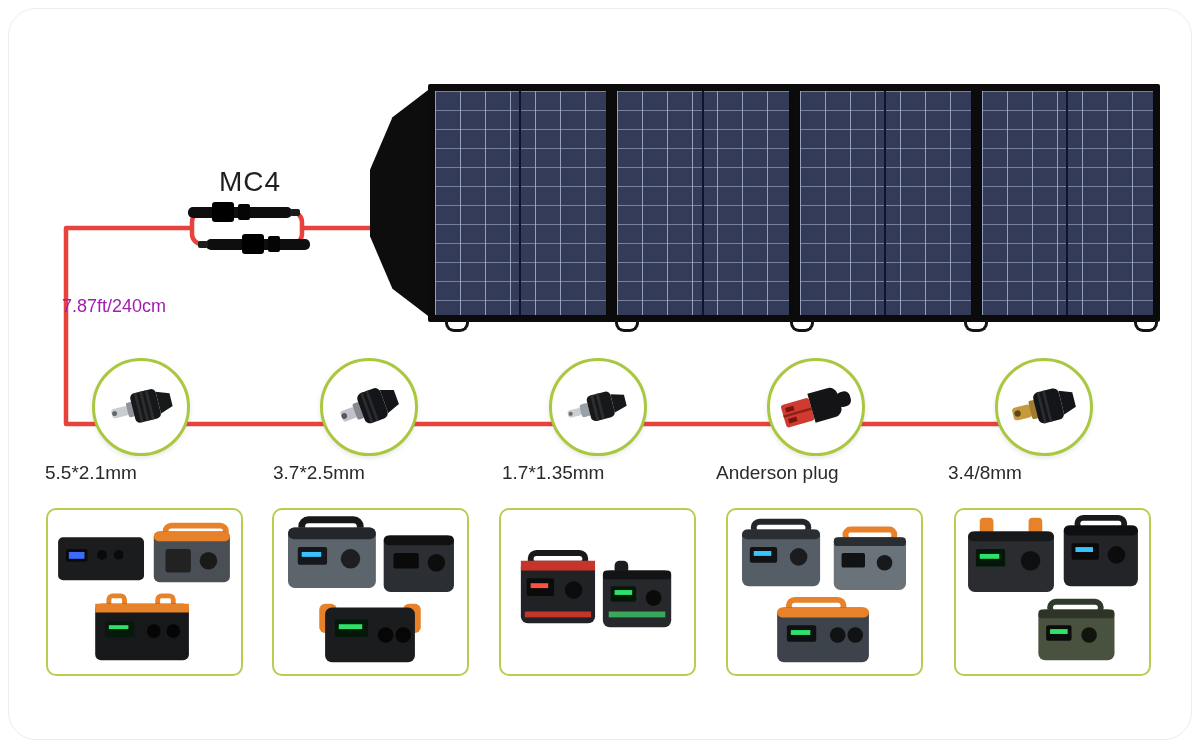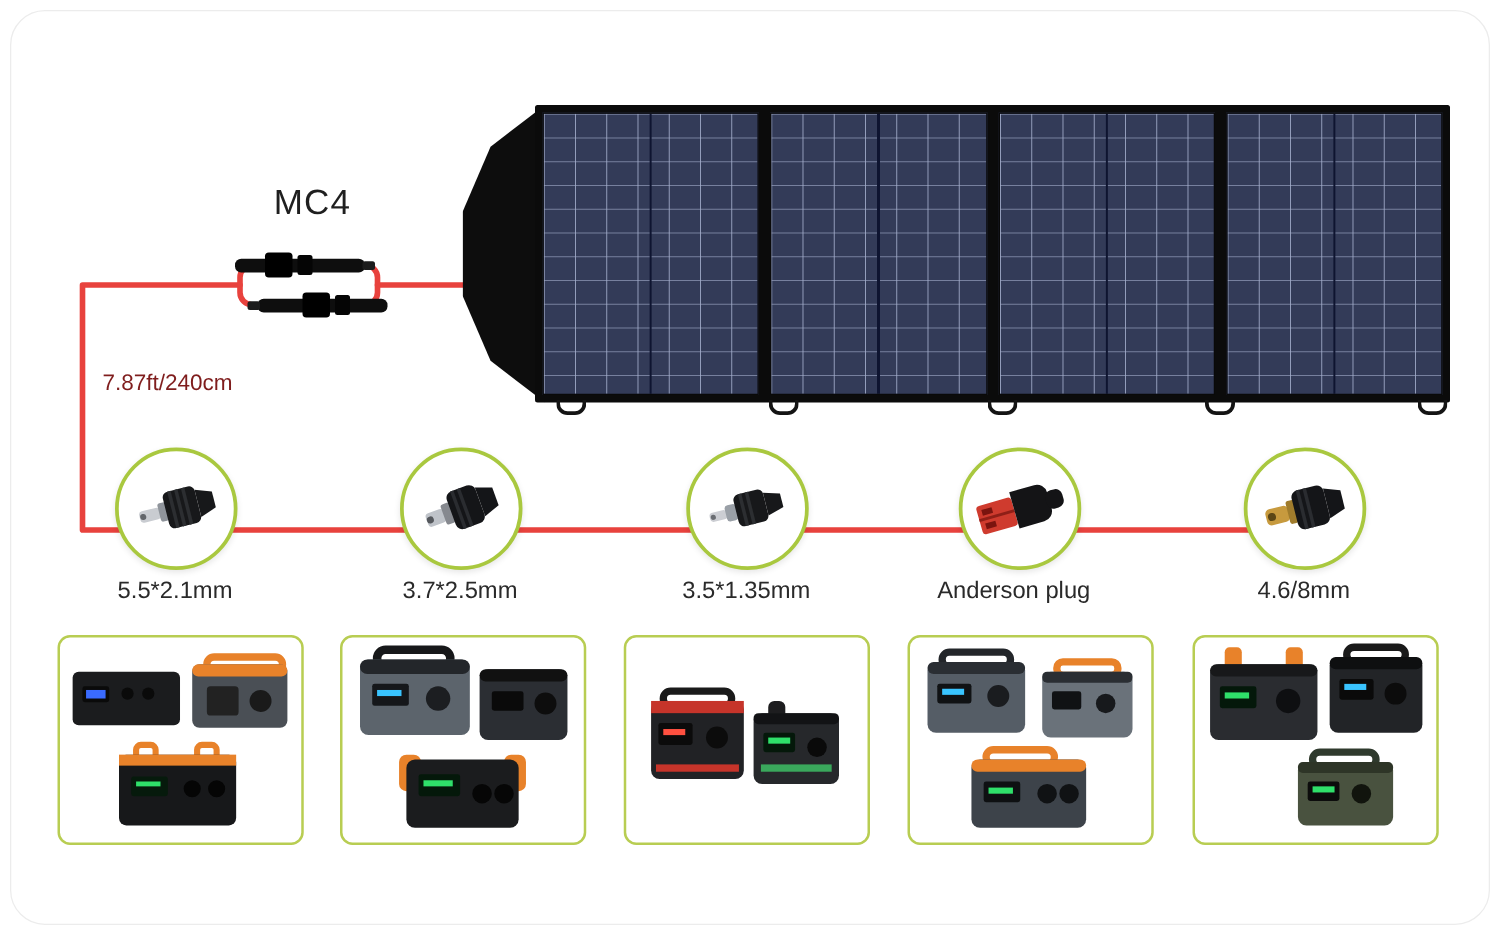--- a/index.html
+++ b/index.html
@@ -20,32 +20,32 @@
     background-image:
       linear-gradient(90deg,transparent calc(50% - 1px),#0e1430 calc(50% - 1px),#0e1430 calc(50% + 1px),transparent calc(50% + 1px)),
       linear-gradient(90deg,rgba(165,175,205,.85) 1px,transparent 1px),
       linear-gradient(rgba(165,175,205,.6) 1px,transparent 1px);
     background-size:100% 100%,25px 19px,25px 19px;
     border:1px solid #090909;}
   .grommet{position:absolute;width:18px;height:9px;border:3px solid #141414;border-top:none;
            border-radius:0 0 9px 9px;top:236px;background:transparent;}
 
   
-  .mc4-label{position:absolute;left:190px;top:146px;width:120px;text-align:center;
+  .mc4-label{position:absolute;left:190px;top:166px;width:120px;text-align:center;
              font-size:28px;color:#1f1f1f;letter-spacing:1px;z-index:3;}
   .mc4-art{position:absolute;left:182px;top:198px;z-index:3;}
 
-  .length-label{position:absolute;left:82px;top:296px;font-size:18px;color:#7f1d1d;z-index:3;}
+  .length-label{position:absolute;left:62px;top:296px;font-size:18px;color:#a21caf;z-index:3;}
 
   
   .conn-circle{position:absolute;top:358px;width:98px;height:98px;border-radius:50%;
                background:#fff;border:3px solid #a9c83f;box-sizing:border-box;z-index:3;
                box-shadow:0 2px 5px rgba(0,0,0,.10);}
   .conn-circle svg{display:block;width:100%;height:100%;}
-  .conn-label{position:absolute;top:462px;width:190px;text-align:center;
+  .conn-label{position:absolute;top:462px;width:190px;
               font-size:19px;color:#2a2a2a;z-index:3;}
 
   
   .card{position:absolute;top:508px;width:197px;height:168px;border:2px solid #b8cd52;
         border-radius:10px;background:#fff;box-sizing:border-box;z-index:2;overflow:hidden;}
   .card svg{display:block;width:100%;height:100%;}
 </style>
 </head>
 <body>
 
@@ -151,23 +151,23 @@
         <rect x="40" y="32" width="28" height="34" rx="6" fill="#141518"></rect>
         <rect x="45" y="32" width="3" height="34" fill="#2a2c30"></rect>
         <rect x="51" y="32" width="3" height="34" fill="#2a2c30"></rect>
         <path d="M68 36 L82 41 L82 57 L68 62 Z" fill="#141518"></path>
       </g>
     </svg>
   </div>
 
   <div class="conn-label" style="left:45px">5.5*2.1mm</div>
   <div class="conn-label" style="left:273px">3.7*2.5mm</div>
-  <div class="conn-label" style="left:502px">3.5*1.35mm</div>
+  <div class="conn-label" style="left:502px">1.7*1.35mm</div>
   <div class="conn-label" style="left:716px">Anderson plug</div>
-  <div class="conn-label" style="left:948px">4.6/8mm</div>
+  <div class="conn-label" style="left:948px">3.4/8mm</div>
 
   <div class="card" style="left:46px">
     <svg viewBox="0 0 197 168">
       <rect x="10" y="28" width="88" height="44" rx="5" fill="#1b1c1e"></rect>
       <rect x="18" y="40" width="22" height="13" rx="2" fill="#0a0a0a"></rect>
       <rect x="21" y="43" width="16" height="7" fill="#3a6bff"></rect>
       <circle cx="55" cy="46" r="5" fill="#0a0a0a"></circle>
       <circle cx="72" cy="46" r="5" fill="#0a0a0a"></circle>
       <rect x="120" y="16" width="62" height="12" rx="6" fill="none" stroke="#e8822a" stroke-width="6"></rect>
       <rect x="108" y="22" width="78" height="52" rx="6" fill="#4a4f55"></rect>

